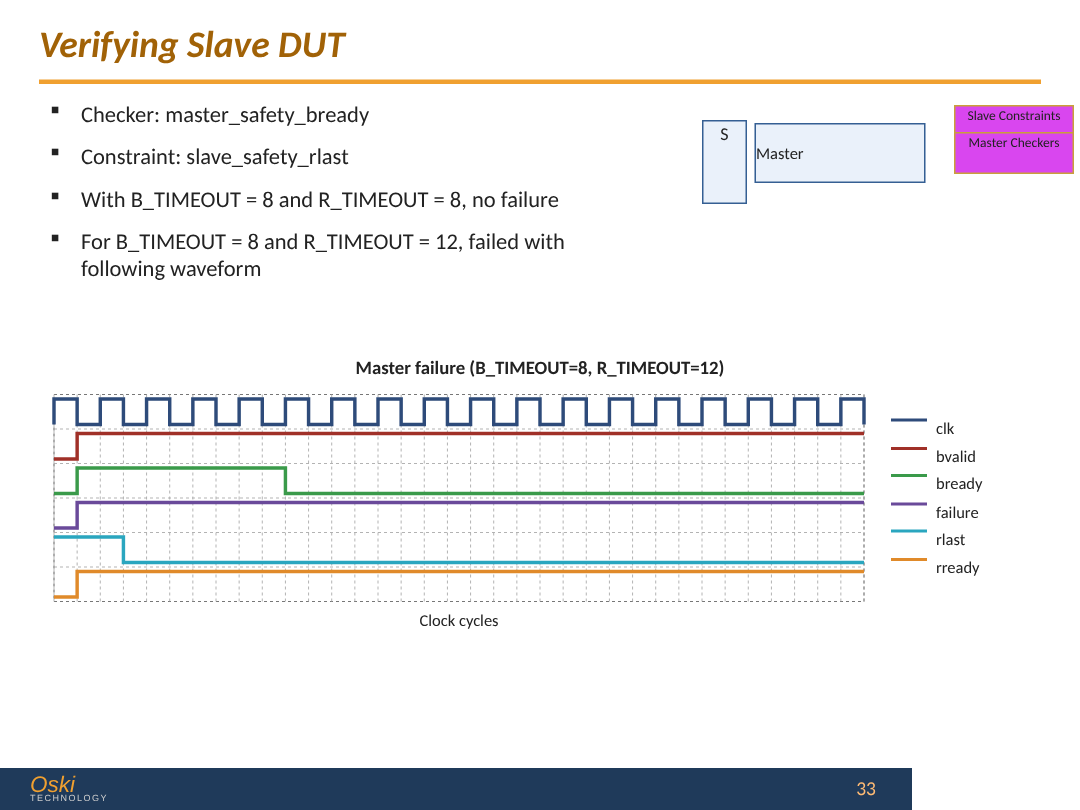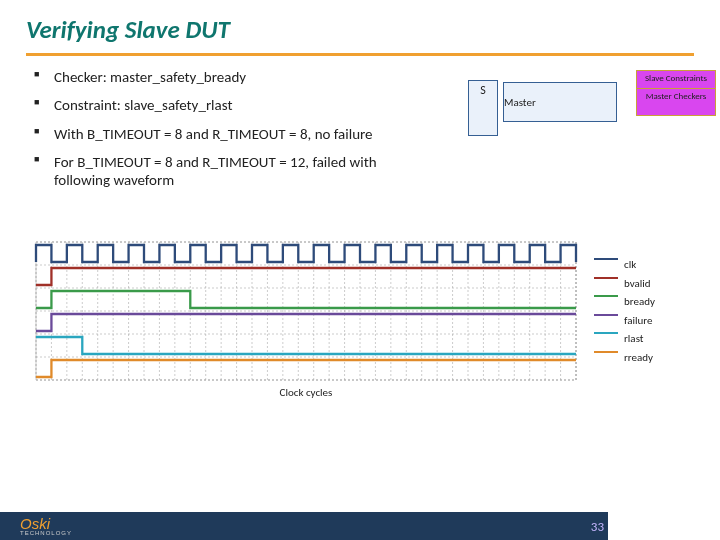--- a/index.html
+++ b/index.html
@@ -16,21 +16,21 @@
     width: 720px;
     height: 540px;
     position: relative;
     box-sizing: border-box;
   }
   .title {
     font-family: "Trebuchet MS", Calibri, sans-serif;
     font-style: italic;
     font-weight: bold;
     font-size: 25px;
-    color: #0f766e;
+    color: #a16207;
     padding: 14px 0 4px 26px;
   }
   .rule {
     margin: 4px 26px 12px 26px;
     height: 3px;
     background: #f0a030;
   }
   .body {
     position: relative;
     padding: 0 26px 0 34px;
@@ -164,24 +164,24 @@
   .logo small {
     font-size: 6px;
     color: #ccc;
     letter-spacing: 1px;
     display: block;
     font-style: normal;
     margin-top: -2px;
   }
   .pageno {
     position: absolute;
-    right: 4px;
+    right: 24px;
     bottom: 6px;
     font-size: 13px;
-    color: #c4b5fd;
+    color: #fdba74;
   }
   .ch-grid line { stroke:#aaa; stroke-dasharray:2,2; stroke-width:0.6; }
   .ch-border { fill:none; stroke:#777; stroke-dasharray:2,2; stroke-width:0.8; }
   .sig { fill:none; stroke-width:2.3; stroke-linejoin:miter; }
 </style>
 </head>
 <body>
 
 <div class="slide">
 
@@ -198,20 +198,21 @@
 
     <div class="diagram">
       <div class="s-box">S</div>
       <div class="m-box">Master</div>
       <div class="sc-box">Slave Constraints</div>
       <div class="mc-box">Master Checkers</div>
     </div>
   </div>
 
   <div class="chart-wrap">
+    <div class="chart-title">Master failure (B_TIMEOUT=8, R_TIMEOUT=12)</div>
     <div class="chart-row">
       <svg class="chart-svg" id="wave-svg" viewBox="0 0 560 146">
           <rect x="10" y="4" width="540" height="138" class="ch-border"></rect>
           <g class="ch-grid">
             <line x1="10" y1="4" x2="10" y2="142"></line>
             <line x1="25.42857142857143" y1="4" x2="25.42857142857143" y2="142"></line>
             <line x1="40.85714285714286" y1="4" x2="40.85714285714286" y2="142"></line>
             <line x1="56.285714285714285" y1="4" x2="56.285714285714285" y2="142"></line>
             <line x1="71.71428571428572" y1="4" x2="71.71428571428572" y2="142"></line>
             <line x1="87.14285714285714" y1="4" x2="87.14285714285714" y2="142"></line>

